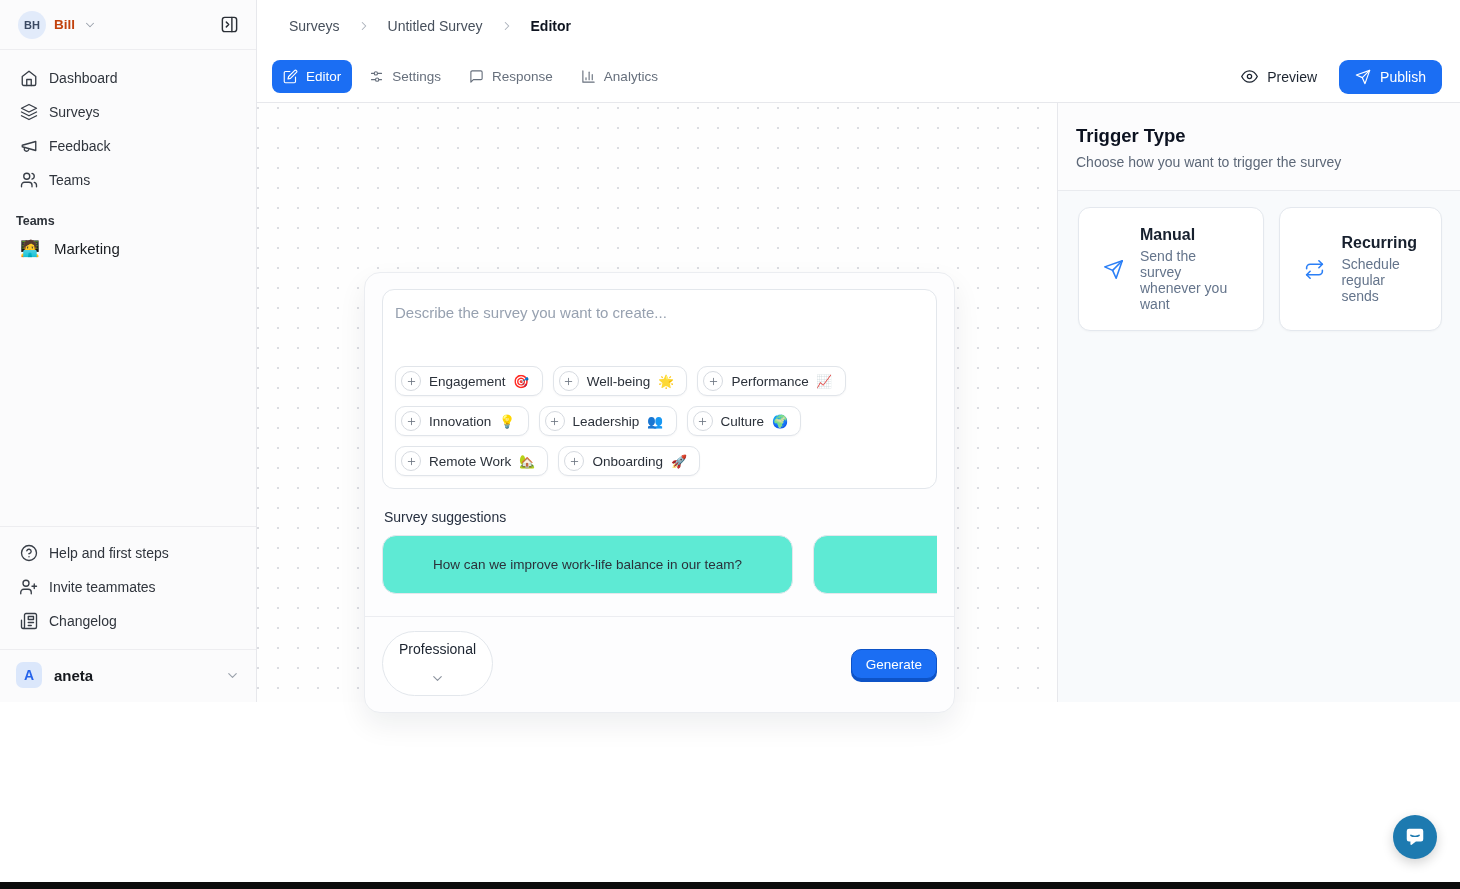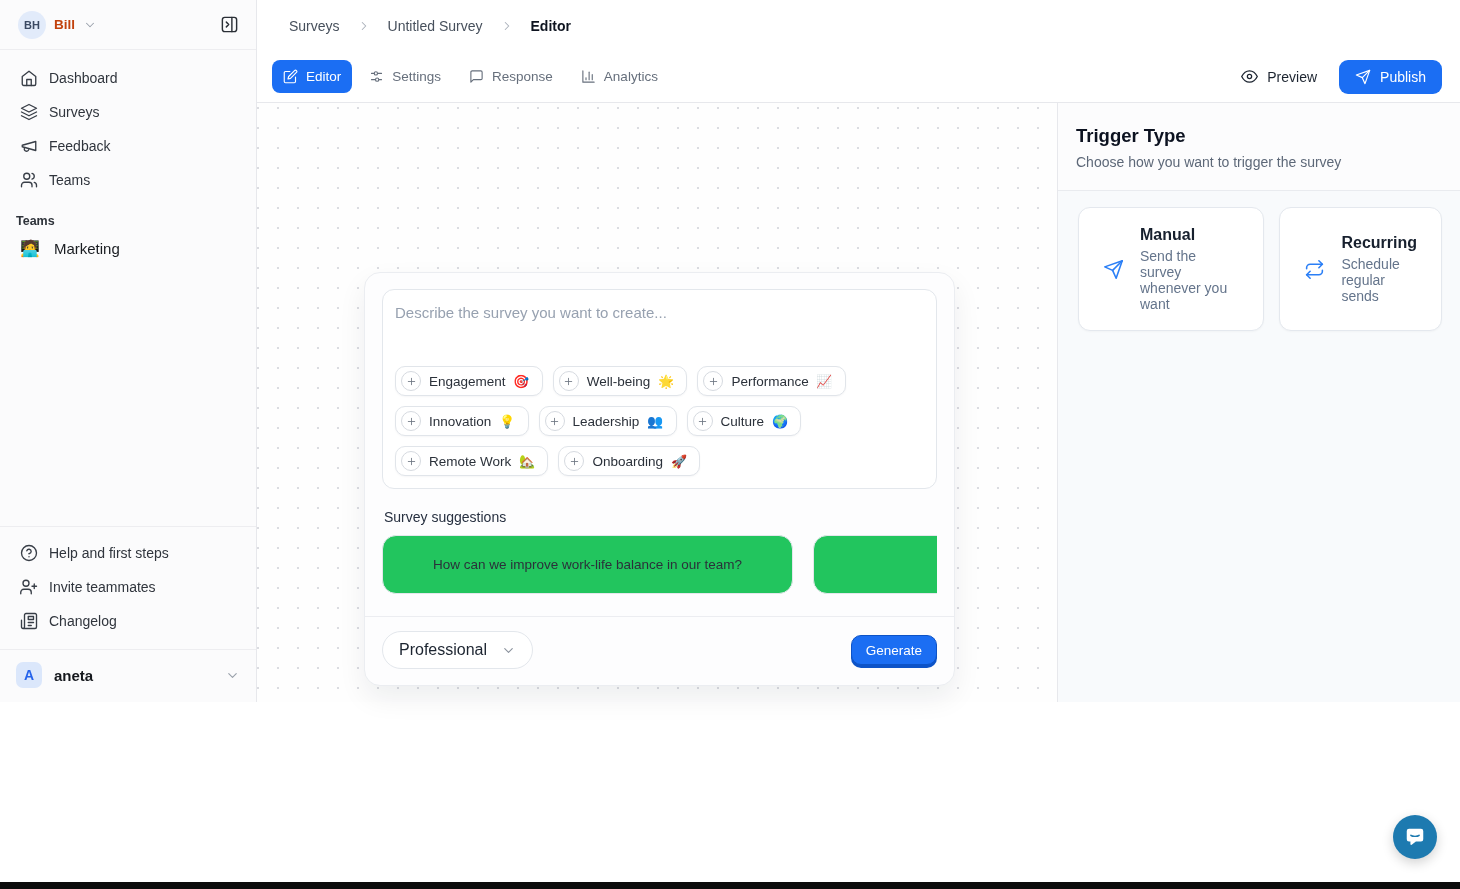--- a/index.html
+++ b/index.html
@@ -59,25 +59,25 @@
   .card-top { padding:16px 17px 8px 17px; }
   .prompt-box { background:#fff; border:1px solid #e3e7ec; border-radius:12px; height:200px; padding:14px 12px 12px 12px; display:flex; flex-direction:column; cursor:text; }
   .prompt-placeholder { font-size:15px; color:#97a1b0; }
   .chip-wrap { margin-top:auto; display:flex; flex-wrap:wrap; gap:10px; }
   .chip { display:flex; align-items:center; gap:8px; background:#fff; border:1px solid #e1e5ea; border-radius:10px; padding:4px 12px 4px 5px; font-size:13.5px; color:#2b313a; cursor:pointer; box-shadow:0 1px 2px rgba(15,23,42,.04); }
   .chip-plus { width:20px; height:20px; border:1px solid #d6dae0; border-radius:50%; color:#6b7380; display:flex; align-items:center; justify-content:center; flex:none; }
   .chip-emoji { font-size:13px; line-height:1; }
 
   .sugg-label { margin:20px 2px 10px 2px; font-size:14px; font-weight:500; color:#273040; }
   .sugg-row { display:flex; gap:20px; overflow:hidden; }
-  .sugg-card { flex:none; width:411px; height:59px; background:#22c55e; border:1px solid #e4e7ec; border-radius:14px; padding:11px 14px; font-size:13.5px; color:#2b313a; cursor:pointer; }
+  .sugg-card { flex:none; width:411px; height:59px; background:#5eead4; border:1px solid #e4e7ec; border-radius:14px; padding:11px 14px; font-size:13.5px; color:#2b313a; cursor:pointer; }
 
   .card-divider { border-top:1px solid #ecedf1; margin-top:14px; }
   .card-bottom { padding:14px 17px 16px 17px; display:flex; align-items:center; justify-content:space-between; }
-  .tone-select { display:flex; align-items:center; gap:14px; background:#fff; border:1px solid #e3e7ec; border-radius:999px; padding:9px 16px; font-size:16px; color:#1c2430; cursor:pointer; font-family:inherit; }
+  .tone-select { display:flex; align-items:center; gap:14px; background:#fff; border:1px solid #e3e7ec; border-radius:999px; padding:9px 16px; font-size:14px; color:#1c2430; cursor:pointer; font-family:inherit;flex-direction:column; }
   .tone-select .chev { color:#8b929d; }
   .generate-btn { background:#1b6ef3; color:#fff; border:1px solid #0d53c7; box-shadow:0 3px 0 #0d53c7; border-radius:10px; padding:7px 14px 6px 14px; font-size:13.5px; font-weight:500; cursor:pointer; font-family:inherit; }
 
   
   .panel { width:403px; border-left:1px solid #e7e8ec; background:#f8fafc; display:flex; flex-direction:column; }
   .panel-header { background:#fcfcfd; border-bottom:1px solid #e9ebef; padding:22px 18px 20px 18px; }
   .panel-title { font-size:18.5px; font-weight:bold; color:#0c1220; margin-bottom:7px; }
   .panel-subtitle { font-size:14px; color:#5d6troll878; color:#5d6878; }
   .panel-body { padding:16px 18px 0 20px; display:flex; gap:15px; }
   .opt-card { background:#fff; border:1px solid #e4e8ee; border-radius:12px; padding:18px 24px; display:flex; align-items:center; gap:16px; cursor:pointer; box-shadow:0 1px 2px rgba(15,23,42,.03); }

